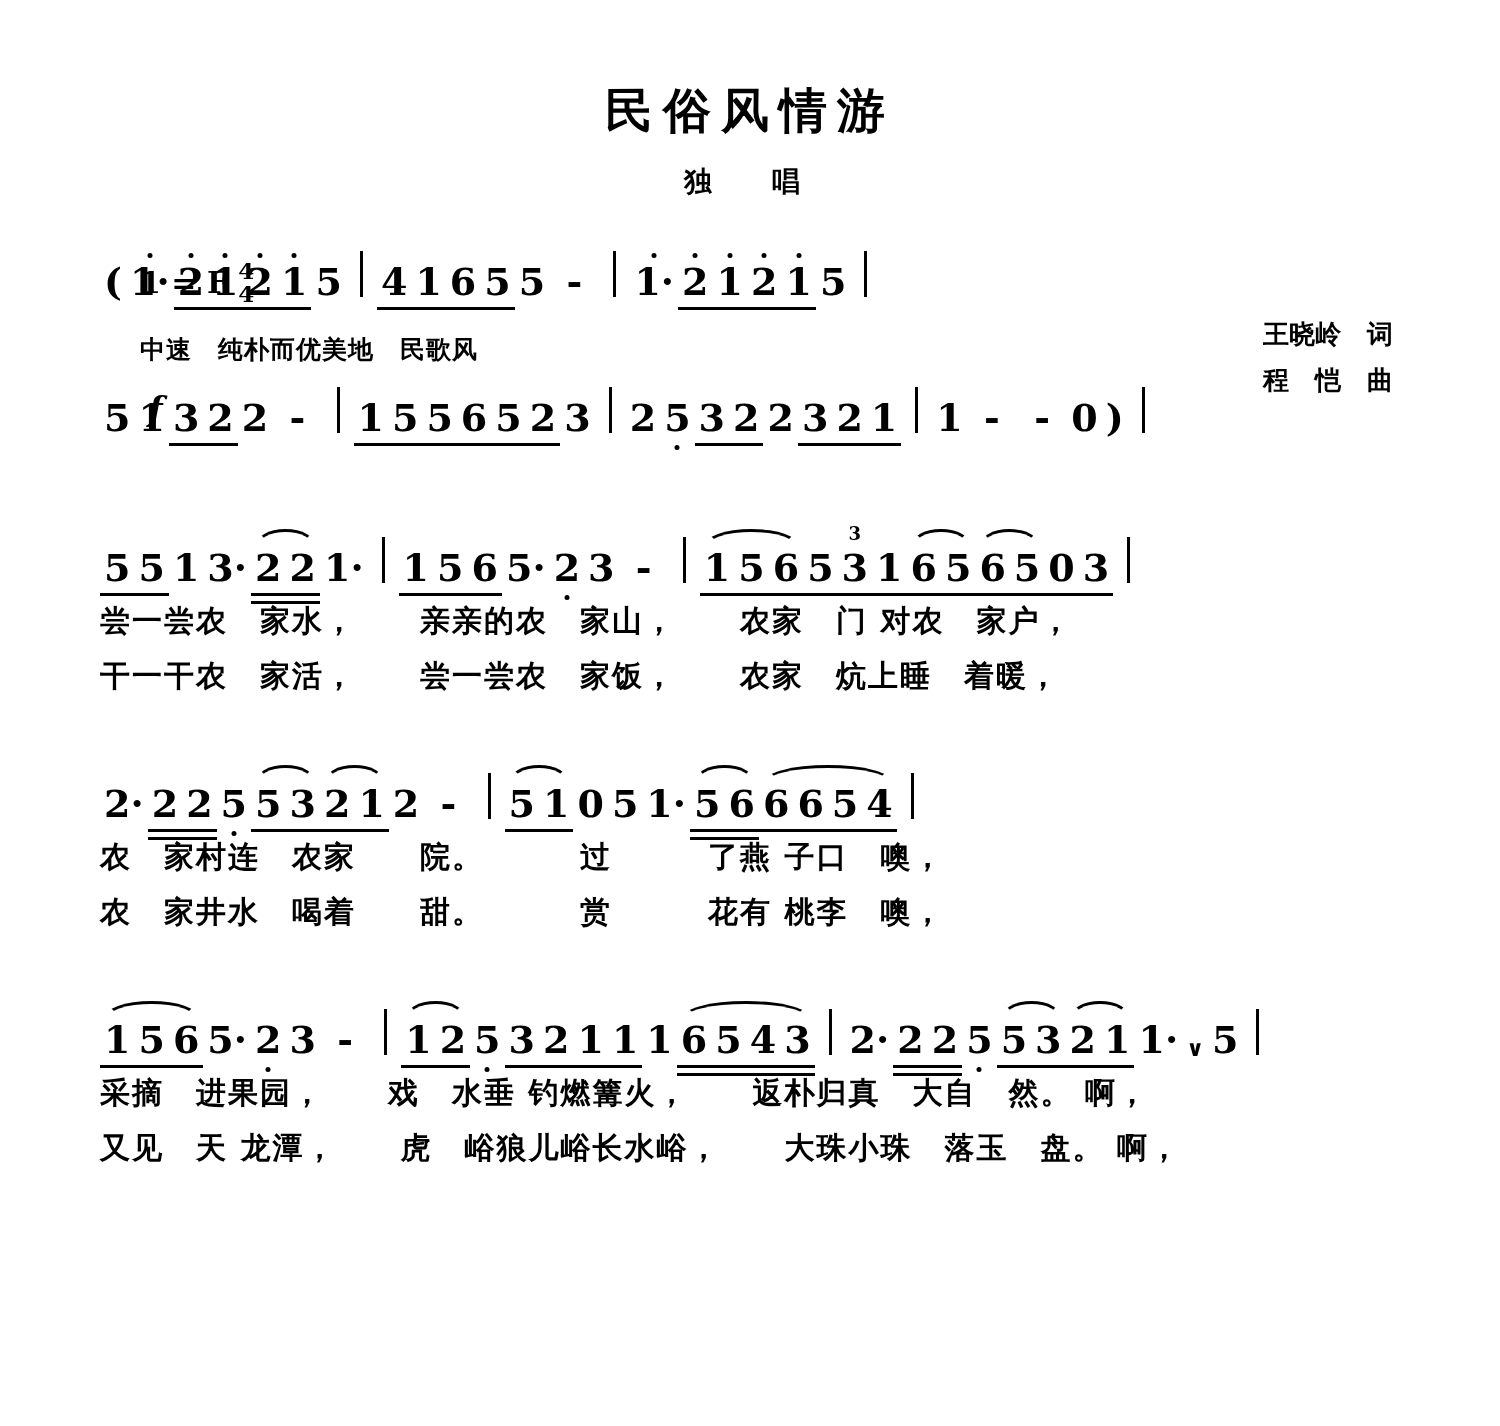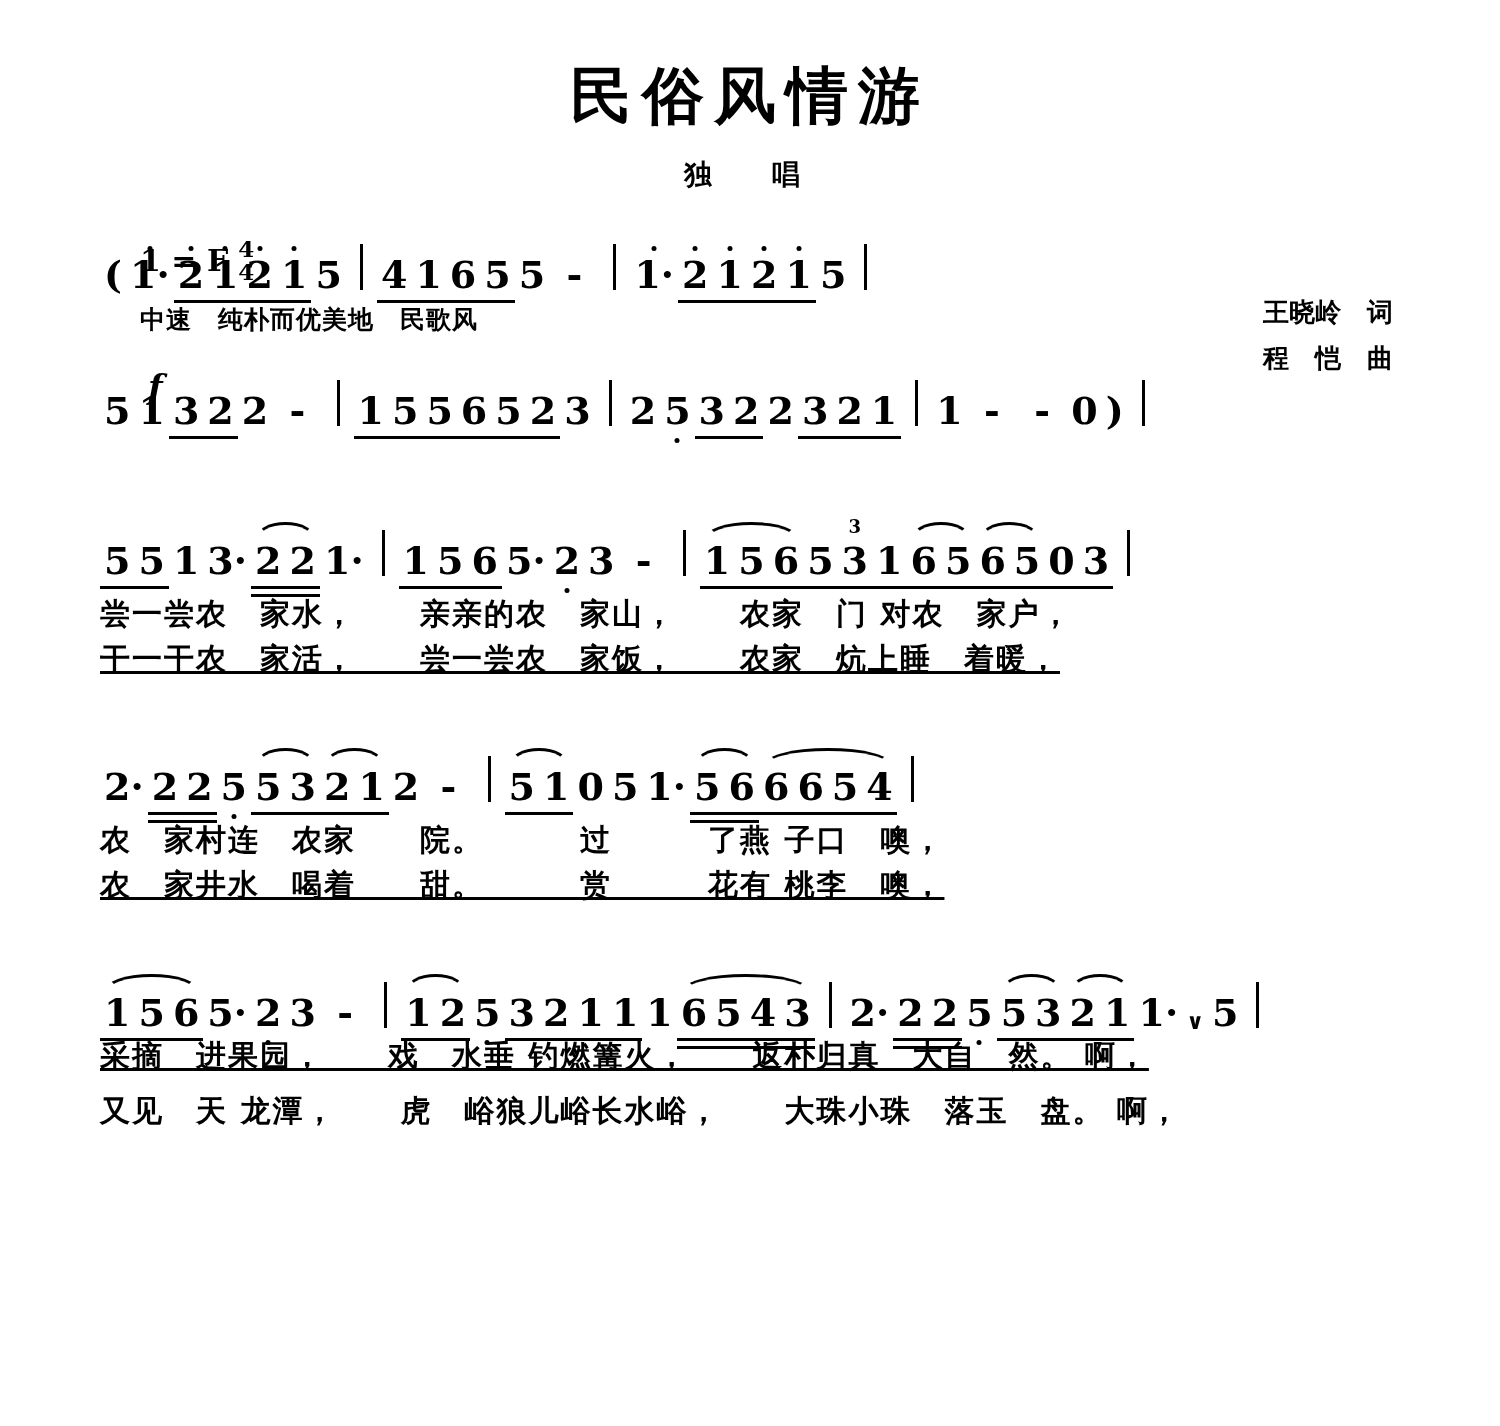--- a/index.html
+++ b/index.html
@@ -18,23 +18,23 @@
   .sheet {
     position: relative;
     width: 1500px;
     height: 1426px;
   }
   
   .title {
     text-align: center;
     font-family: "DejaVu Serif", "Liberation Serif", serif;
     font-weight: bold;
-    font-size: 62px;
+    font-size: 48px;
     letter-spacing: 10px;
-    margin-top: 62px;
+    margin-top: 84px;
     line-height: 1.1;
   }
   .subtitle {
     text-align: center;
     font-size: 28px;
     font-weight: bold;
     letter-spacing: 16px;
     margin-top: 26px;
   }
   .meta-left {
@@ -55,21 +55,21 @@
     display: inline-flex;
     flex-direction: column;
     align-items: center;
     font-size: 23px;
     line-height: 1.0;
     margin-left: 10px;
     font-weight: bold;
   }
   .timesig span:first-child { border-bottom: 0px solid #000; }
   .tempo {
-    margin-top: 20px;
+    margin-top: 28px;
     font-size: 25px;
     font-weight: bold;
     letter-spacing: 1px;
   }
   .meta-right {
     position: absolute;
     right: 107px;
     top: 228px;
     font-size: 26px;
     font-weight: bold;
@@ -178,21 +178,21 @@
   }
   .lyrics {
     display: flex;
     font-size: 30px;
     font-weight: bold;
     letter-spacing: 2px;
     margin-top: 14px;
     white-space: pre;
     font-family: "DejaVu Serif", "Liberation Serif", serif;
   }
-  .lyrics.second { margin-top: 4px; text-decoration: underline; }
+  .lyrics.second { margin-top: 14px; }
 </style>
 </head>
 <body>
 
 <div class="sheet">
 
   <div class="title">民俗风情游</div>
   <div class="subtitle">独　唱</div>
 
   <div class="meta-left">

